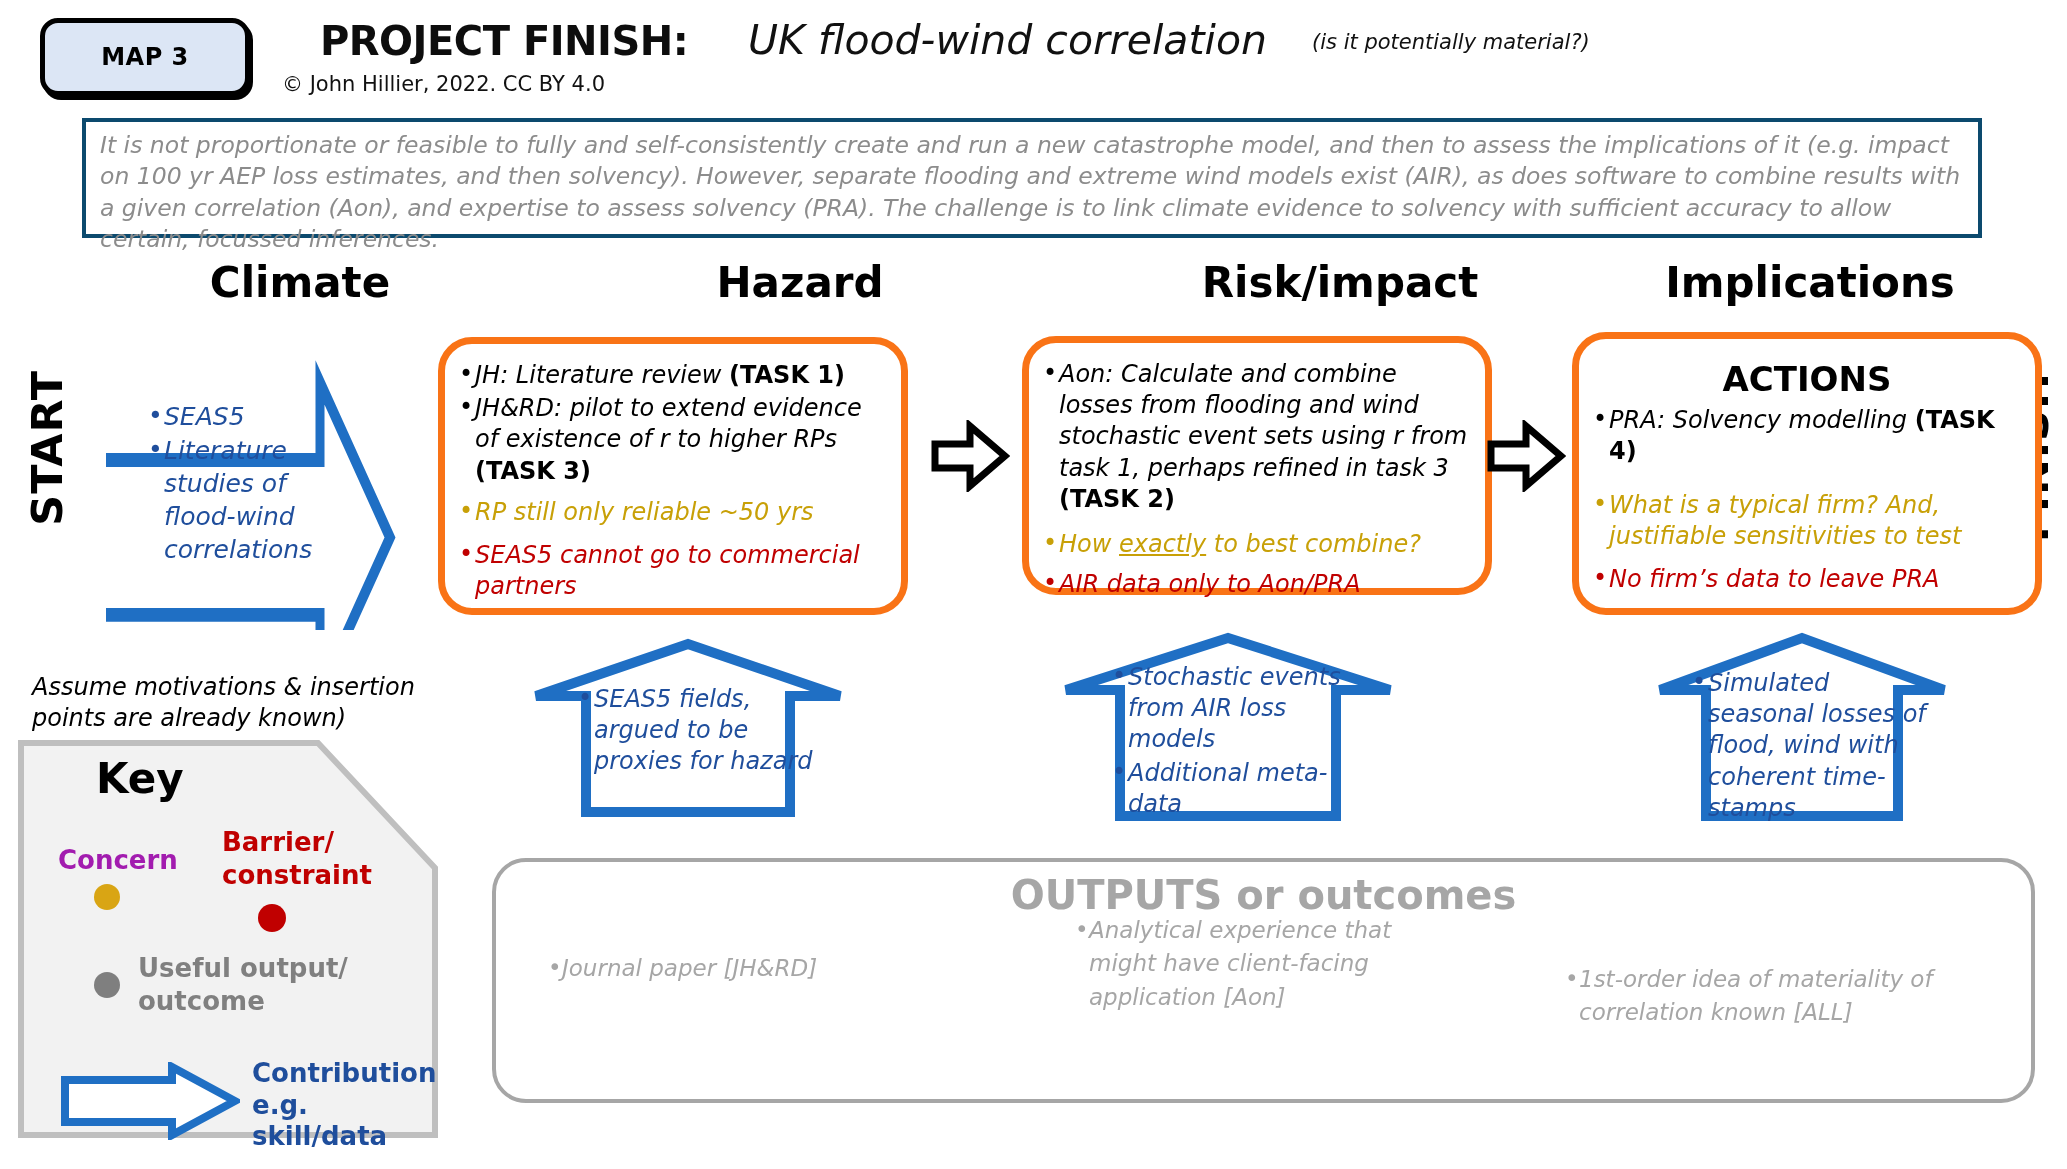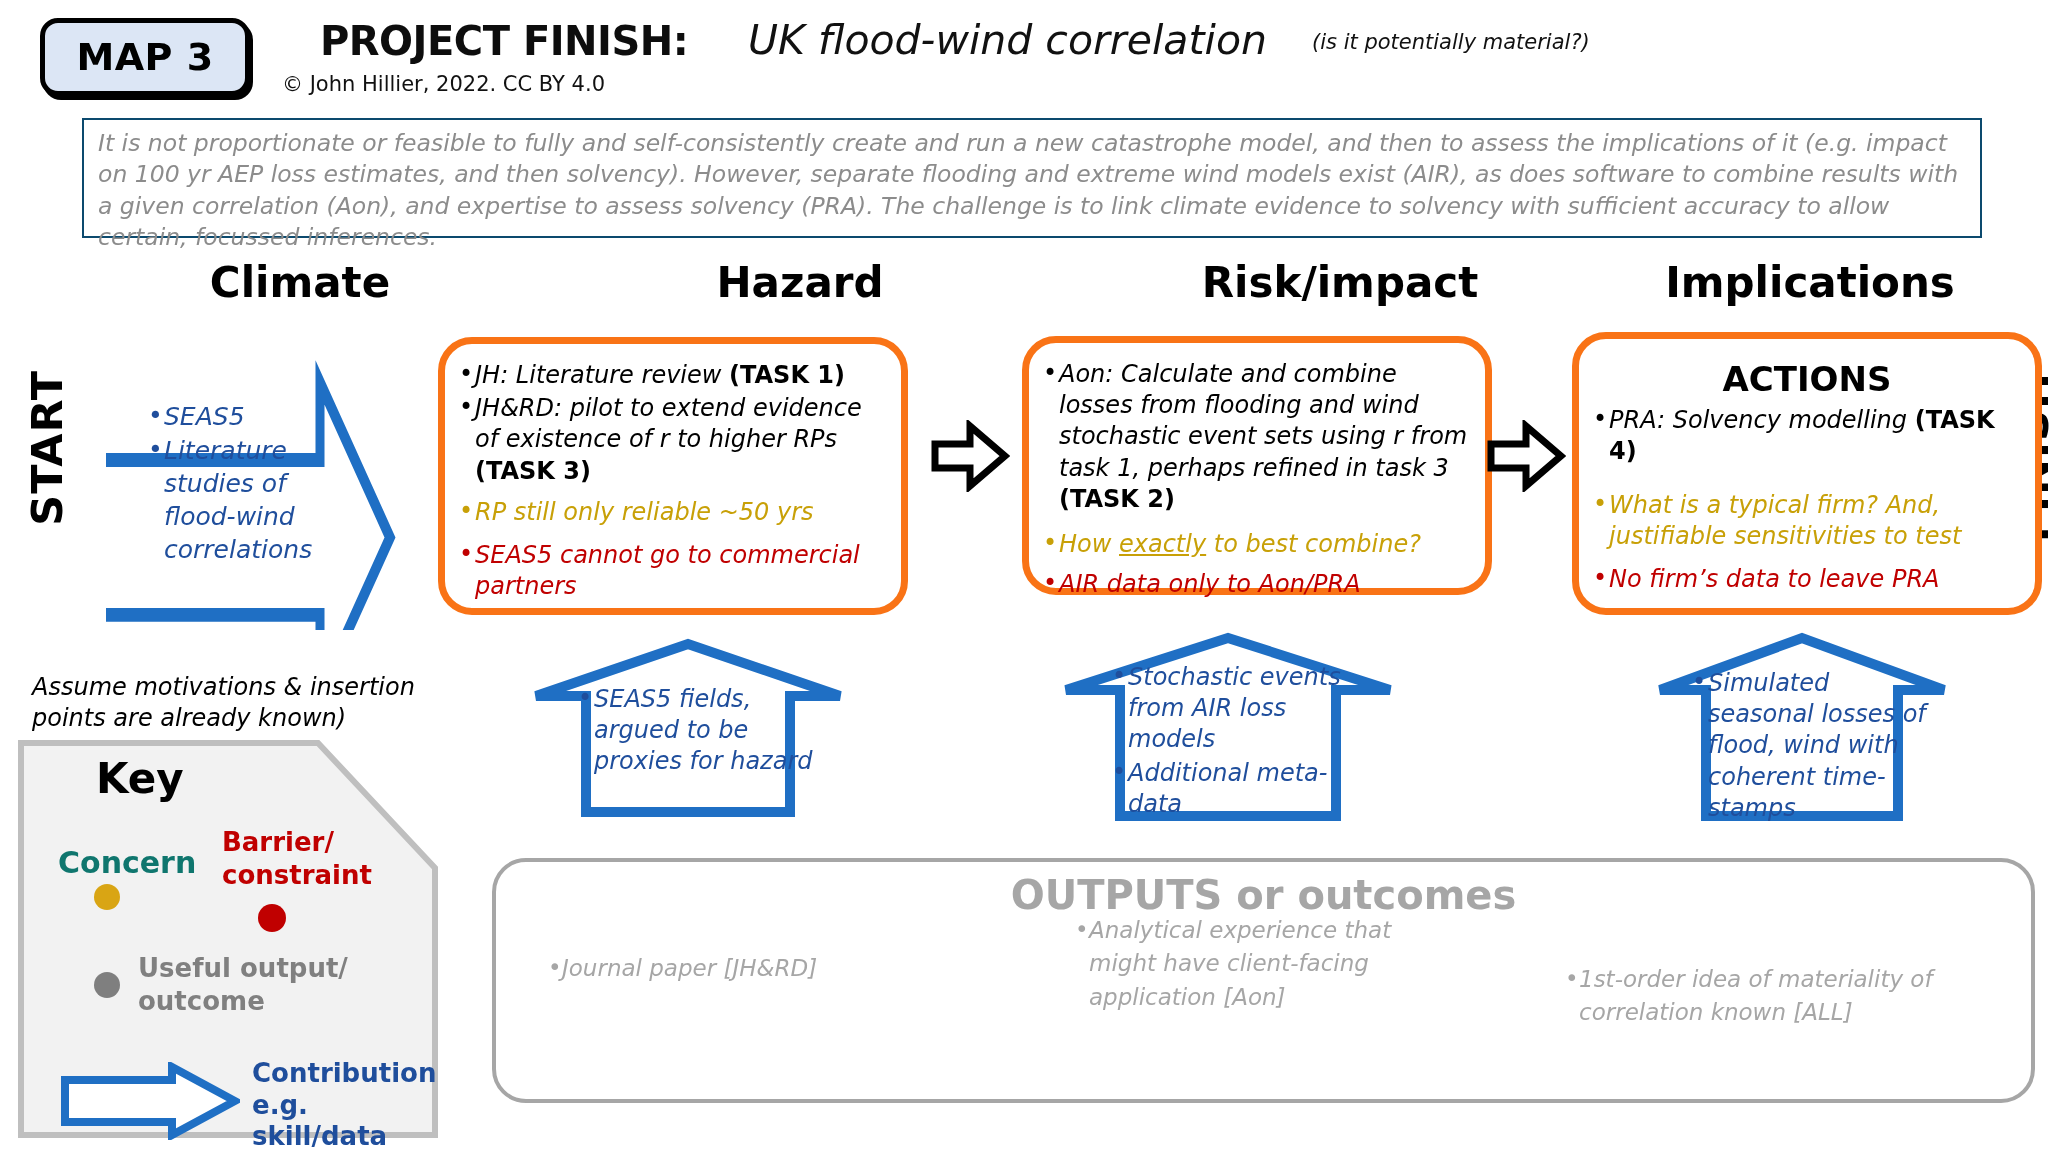--- a/index.html
+++ b/index.html
@@ -3,31 +3,31 @@
 <meta charset="utf-8">
 <style>
   html,body{margin:0;padding:0;background:#fff;}
   body{width:2067px;height:1169px;position:relative;overflow:hidden;
        font-family:"DejaVu Sans","Liberation Sans",sans-serif;}
   .abs{position:absolute;}
 
   
   #map-badge{left:40px;top:18px;width:200px;height:68px;background:#dce6f5;
     border:5px solid #000;border-radius:18px;display:flex;align-items:center;
-    justify-content:center;font-weight:bold;font-size:38px;color:#000;
+    justify-content:center;font-weight:bold;font-size:24px;color:#000;
     box-shadow:3px 4px 0 #000;letter-spacing:.5px;}
   #title-main{left:320px;top:18px;font-size:40px;font-weight:bold;color:#0d0d0d;
     letter-spacing:-.5px;white-space:nowrap;}
   #title-sub{left:748px;top:16px;font-size:41px;color:#111;white-space:nowrap;
     font-family:"DejaVu Sans","Liberation Sans",sans-serif;font-style:italic;font-weight:300;}
   #title-paren{left:1312px;top:30px;font-size:21px;color:#111;white-space:nowrap;font-style:italic;}
   #credit{left:282px;top:72px;font-size:21px;color:#111;white-space:nowrap;}
 
   
-  #intro-box{left:82px;top:118px;width:1900px;height:120px;border:2px solid #0c4a6e;
+  #intro-box{left:82px;top:118px;width:1900px;height:120px;border:4px solid #0c4a6e;
     box-sizing:border-box;padding:8px 14px;}
   #intro-text{font-size:23.5px;line-height:1.33;color:#8c8c8c;font-style:italic;}
 
   
   .col-head{font-size:42px;font-weight:bold;color:#000;text-align:center;top:258px;}
   #head-climate{left:80px;width:440px;}
   #head-hazard{left:460px;width:680px;}
   #head-risk{left:950px;width:780px;}
   #head-impl{left:1530px;width:560px;}
 
@@ -78,21 +78,21 @@
   #house2-text{left:1112px;top:662px;width:255px;}
   #house3-text{left:1692px;top:668px;width:250px;}
 
   
   #assume-note{left:32px;top:672px;width:400px;font-size:24px;line-height:1.3;
     color:#000;font-style:italic;}
 
   
   #key-panel{left:18px;top:740px;width:420px;height:398px;}
   #key-title{left:96px;top:754px;font-size:42px;font-weight:bold;color:#000;}
-  #key-concern-label{left:58px;top:845px;font-size:30px;font-weight:bold;color:#0f766e;}
+  #key-concern-label{left:58px;top:845px;font-size:26px;font-weight:bold;color:#a21caf;}
   .dot{border-radius:50%;}
   #key-concern-dot{left:94px;top:884px;width:26px;height:26px;background:#d9a514;}
   #key-barrier-label{left:222px;top:826px;width:170px;font-size:26px;font-weight:bold;
     color:#c00000;line-height:1.25;}
   #key-barrier-dot{left:258px;top:904px;width:28px;height:28px;background:#c00000;}
   #key-useful-dot{left:94px;top:972px;width:26px;height:26px;background:#7f7f7f;}
   #key-useful-label{left:138px;top:952px;width:230px;font-size:26px;font-weight:bold;
     color:#808080;line-height:1.25;}
   #key-arrow{left:60px;top:1062px;width:180px;height:78px;}
   #key-contrib-label{left:252px;top:1058px;width:180px;font-size:26px;font-weight:bold;

